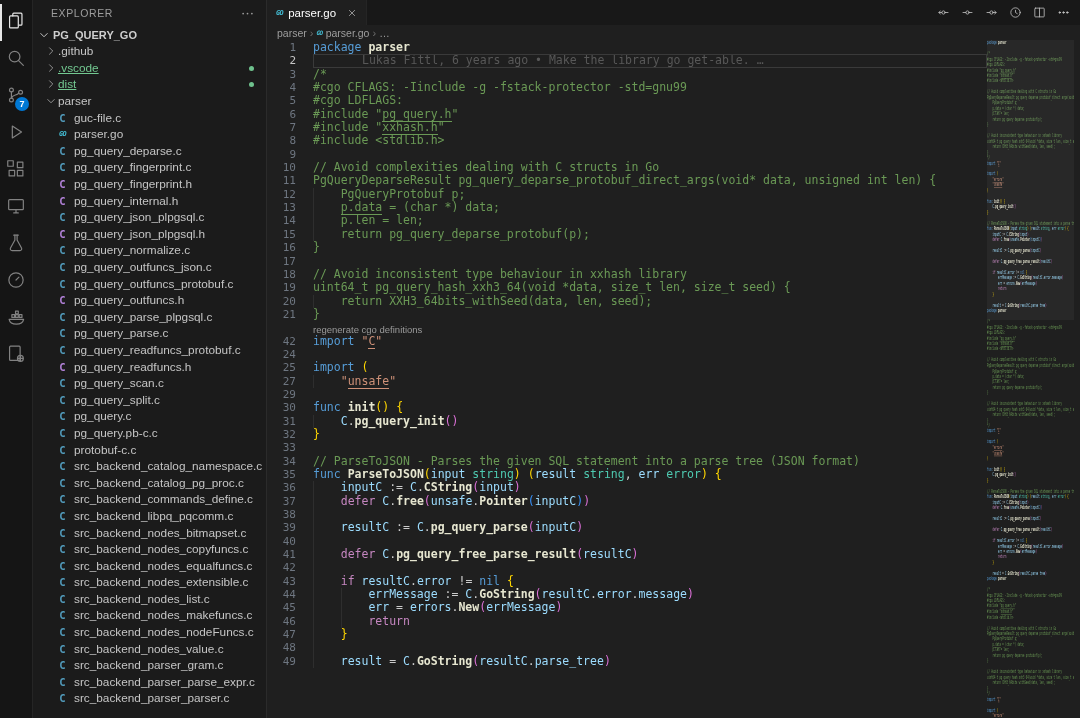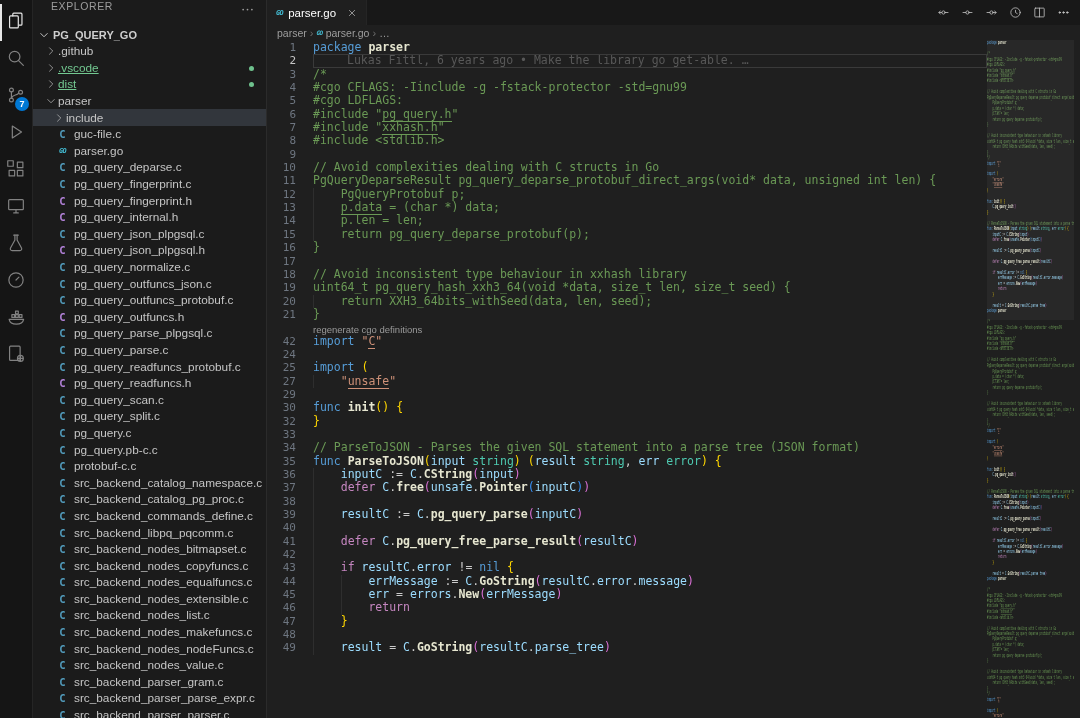--- a/index.html
+++ b/index.html
@@ -13,21 +13,21 @@
     flex-direction:column;align-items:stretch;padding-top:4px;flex:none;}
   .ab-item{position:relative;height:37px;display:flex;align-items:center;justify-content:center;color:#828282;}
   .ab-item.active{color:#e7e7e7;box-shadow:inset 2px 0 0 #e7e7e7;}
   .ab-item svg{width:22px;height:22px;}
   .ab-badge{position:absolute;right:3px;bottom:4px;min-width:14px;height:14px;border-radius:8px;
     background:#0078d4;color:#fff;font-size:9px;line-height:14px;text-align:center;padding:0 2px;font-weight:bold;}
 
   
   .sidebar{width:234px;background:#1b1b1b;flex:none;display:flex;flex-direction:column;
     border-right:1px solid #2b2b2b;color:#cccccc;overflow:hidden;}
-  .sb-head{height:26px;display:flex;align-items:flex-start;padding:0 10px 0 18px;flex:none;}
+  .sb-head{height:26px;display:flex;align-items:center;padding:0 10px 0 18px;flex:none;}
   .sb-title{font-size:10.5px;letter-spacing:.6px;color:#9d9d9d;flex:1;}
   .sb-more{color:#9d9d9d;width:18px;height:18px;display:flex;align-items:center;justify-content:center;}
   .sb-more svg{width:15px;height:15px;}
   .sb-section{height:17px;display:flex;align-items:center;font-weight:bold;font-size:11px;color:#cfcfcf;
     padding-left:4px;flex:none;}
   .sb-section .chev{width:14px;height:14px;margin-right:2px;}
   .tree{flex:1;overflow:hidden;position:relative;}
   .trow{height:16.6px;display:flex;align-items:center;font-size:11.8px;color:#c5c5c5;position:relative;
     white-space:nowrap;}
   .trow.selected{background:#32363c;}
@@ -64,21 +64,21 @@
   .code{position:absolute;left:0;top:1px;right:93px;bottom:0;overflow:hidden;
     font-family:"DejaVu Sans Mono",monospace;font-size:11.5px;line-height:13.35px;}
   .crow{display:flex;height:13.35px;white-space:pre;}
   .crow .ln{width:29px;flex:none;text-align:right;color:#6e7681;font-size:11px;padding-right:0;}
   .crow .gap{width:17px;flex:none;}
   .crow .lc{flex:1;position:relative;min-width:0;}
   .crow.cur .ln{color:#c6c6c6;}
   .crow.cur .lc{outline:1px solid #3a3a3a;outline-offset:-1px;}
   .lensrow{font-family:"Liberation Sans",sans-serif;font-size:9.5px;color:#9a9a9a;}
   .lensrow .lc{padding-top:2px;}
-  .blame{color:#585858;padding-left:34px;}
+  .blame{color:#585858;padding-left:49px;}
   i.g{position:absolute;top:0;bottom:0;width:1px;background:#2e2e2e;}
   .tk-c{color:var(--c-comment);} .tk-cu{color:var(--c-comment);border-bottom:1px solid var(--c-comment);}
   .tk-k{color:var(--c-kw);} .tk-ctl{color:var(--c-ctl);}
   .tk-s{color:var(--c-str);} .tk-su{color:var(--c-str);border-bottom:1px solid var(--c-str);}
   .tk-t{color:var(--c-type);} .tk-v{color:var(--c-var);}
   .tk-f{color:var(--c-fn);font-weight:bold;} .tk-p{color:var(--c-plain);}
   .tk-b1{color:var(--c-b1);} .tk-b2{color:var(--c-b2);} .tk-b3{color:var(--c-b3);}
 
   
   .minimap{position:absolute;top:0;right:6px;bottom:0;width:87px;overflow:hidden;}
@@ -207,27 +207,20 @@
             </svg></span>
           <span class="lbl">dist</span>
           <span class="dot" style="background:#6fc28e"></span>
         </div>
         <div class="trow">
           <span style="width:11px;flex:none"></span>
           <span class="chev"><svg viewBox="0 0 24 24" fill="none" stroke="currentColor" stroke-width="1.3" stroke-linecap="round" stroke-linejoin="round">
               <path d="M6.5 9.5 12 15l5.5-5.5"></path>
             </svg></span>
           <span class="lbl">parser</span>
-        </div>
-        <div class="trow selected">
-          <span style="width:19px;flex:none"></span>
-          <span class="chev"><svg viewBox="0 0 24 24" fill="none" stroke="currentColor" stroke-width="1.3" stroke-linecap="round" stroke-linejoin="round">
-              <path d="M9.5 6.5 15 12l-5.5 5.5"></path>
-            </svg></span>
-          <span class="lbl">include</span>
         </div>
         <div class="trow">
           <span style="width:23px;flex:none"></span>
           <span class="ficon " style="color:#519aba">C</span>
           <span class="lbl">guc-file.c</span>
         </div>
         <div class="trow">
           <span style="width:23px;flex:none"></span>
           <span class="ficon go" style="color:#44c0d8">GO</span>
           <span class="lbl">parser.go</span>
@@ -490,20 +483,21 @@
           <div class="crow"><span class="ln">19</span><span class="gap"></span><span class="lc"><span class="tk-c">uint64_t pg_query_hash_xxh3_64(void *data, size_t len, size_t seed) {</span></span></div>
           <div class="crow"><span class="ln">20</span><span class="gap"></span><span class="lc"><i class="g" style="left:0.00px"></i><span class="tk-c">    return XXH3_64bits_withSeed(data, len, seed);</span></span></div>
           <div class="crow"><span class="ln">21</span><span class="gap"></span><span class="lc"><span class="tk-c">}</span></span></div>
           <div class="crow lensrow"><span class="ln"></span><span class="gap"></span><span class="lc">regenerate cgo definitions</span></div>
           <div class="crow"><span class="ln">42</span><span class="gap"></span><span class="lc"><span class="tk-k">import</span><span class="tk-p"> </span><span class="tk-s">"</span><span class="tk-su">C</span><span class="tk-s">"</span></span></div>
           <div class="crow"><span class="ln">24</span><span class="gap"></span><span class="lc"></span></div>
           <div class="crow"><span class="ln">25</span><span class="gap"></span><span class="lc"><span class="tk-k">import</span><span class="tk-p"> </span><span class="tk-b1">(</span></span></div>
           <div class="crow"><span class="ln">27</span><span class="gap"></span><span class="lc"><i class="g" style="left:0.00px"></i><span class="tk-p">    </span><span class="tk-s">"</span><span class="tk-su">unsafe</span><span class="tk-s">"</span></span></div>
           <div class="crow"><span class="ln">29</span><span class="gap"></span><span class="lc"></span></div>
           <div class="crow"><span class="ln">30</span><span class="gap"></span><span class="lc"><span class="tk-k">func</span><span class="tk-p"> </span><span class="tk-f">init</span><span class="tk-b1">()</span><span class="tk-p"> </span><span class="tk-b1">{</span></span></div>
+          <div class="crow"><span class="ln">31</span><span class="gap"></span><span class="lc"><i class="g" style="left:0.00px"></i><span class="tk-p">    </span><span class="tk-v">C</span><span class="tk-p">.</span><span class="tk-f">pg_query_init</span><span class="tk-b2">()</span></span></div>
           <div class="crow"><span class="ln">32</span><span class="gap"></span><span class="lc"><span class="tk-b1">}</span></span></div>
           <div class="crow"><span class="ln">33</span><span class="gap"></span><span class="lc"></span></div>
           <div class="crow"><span class="ln">34</span><span class="gap"></span><span class="lc"><span class="tk-c">// ParseToJSON - Parses the given SQL statement into a parse tree (JSON format)</span></span></div>
           <div class="crow"><span class="ln">35</span><span class="gap"></span><span class="lc"><span class="tk-k">func</span><span class="tk-p"> </span><span class="tk-f">ParseToJSON</span><span class="tk-b1">(</span><span class="tk-v">input</span><span class="tk-p"> </span><span class="tk-t">string</span><span class="tk-b1">)</span><span class="tk-p"> </span><span class="tk-b1">(</span><span class="tk-v">result</span><span class="tk-p"> </span><span class="tk-t">string</span><span class="tk-p">, </span><span class="tk-v">err</span><span class="tk-p"> </span><span class="tk-t">error</span><span class="tk-b1">)</span><span class="tk-p"> </span><span class="tk-b1">{</span></span></div>
           <div class="crow"><span class="ln">36</span><span class="gap"></span><span class="lc"><i class="g" style="left:0.00px"></i><span class="tk-p">    </span><span class="tk-v">inputC</span><span class="tk-p"> := </span><span class="tk-v">C</span><span class="tk-p">.</span><span class="tk-f">CString</span><span class="tk-b2">(</span><span class="tk-v">input</span><span class="tk-b2">)</span></span></div>
           <div class="crow"><span class="ln">37</span><span class="gap"></span><span class="lc"><i class="g" style="left:0.00px"></i><span class="tk-p">    </span><span class="tk-ctl">defer</span><span class="tk-p"> </span><span class="tk-v">C</span><span class="tk-p">.</span><span class="tk-f">free</span><span class="tk-b2">(</span><span class="tk-v">unsafe</span><span class="tk-p">.</span><span class="tk-f">Pointer</span><span class="tk-b3">(</span><span class="tk-v">inputC</span><span class="tk-b3">)</span><span class="tk-b2">)</span></span></div>
           <div class="crow"><span class="ln">38</span><span class="gap"></span><span class="lc"><i class="g" style="left:0.00px"></i></span></div>
           <div class="crow"><span class="ln">39</span><span class="gap"></span><span class="lc"><i class="g" style="left:0.00px"></i><span class="tk-p">    </span><span class="tk-v">resultC</span><span class="tk-p"> := </span><span class="tk-v">C</span><span class="tk-p">.</span><span class="tk-f">pg_query_parse</span><span class="tk-b2">(</span><span class="tk-v">inputC</span><span class="tk-b2">)</span></span></div>
           <div class="crow"><span class="ln">40</span><span class="gap"></span><span class="lc"><i class="g" style="left:0.00px"></i></span></div>
           <div class="crow"><span class="ln">41</span><span class="gap"></span><span class="lc"><i class="g" style="left:0.00px"></i><span class="tk-p">    </span><span class="tk-ctl">defer</span><span class="tk-p"> </span><span class="tk-v">C</span><span class="tk-p">.</span><span class="tk-f">pg_query_free_parse_result</span><span class="tk-b2">(</span><span class="tk-v">resultC</span><span class="tk-b2">)</span></span></div>

